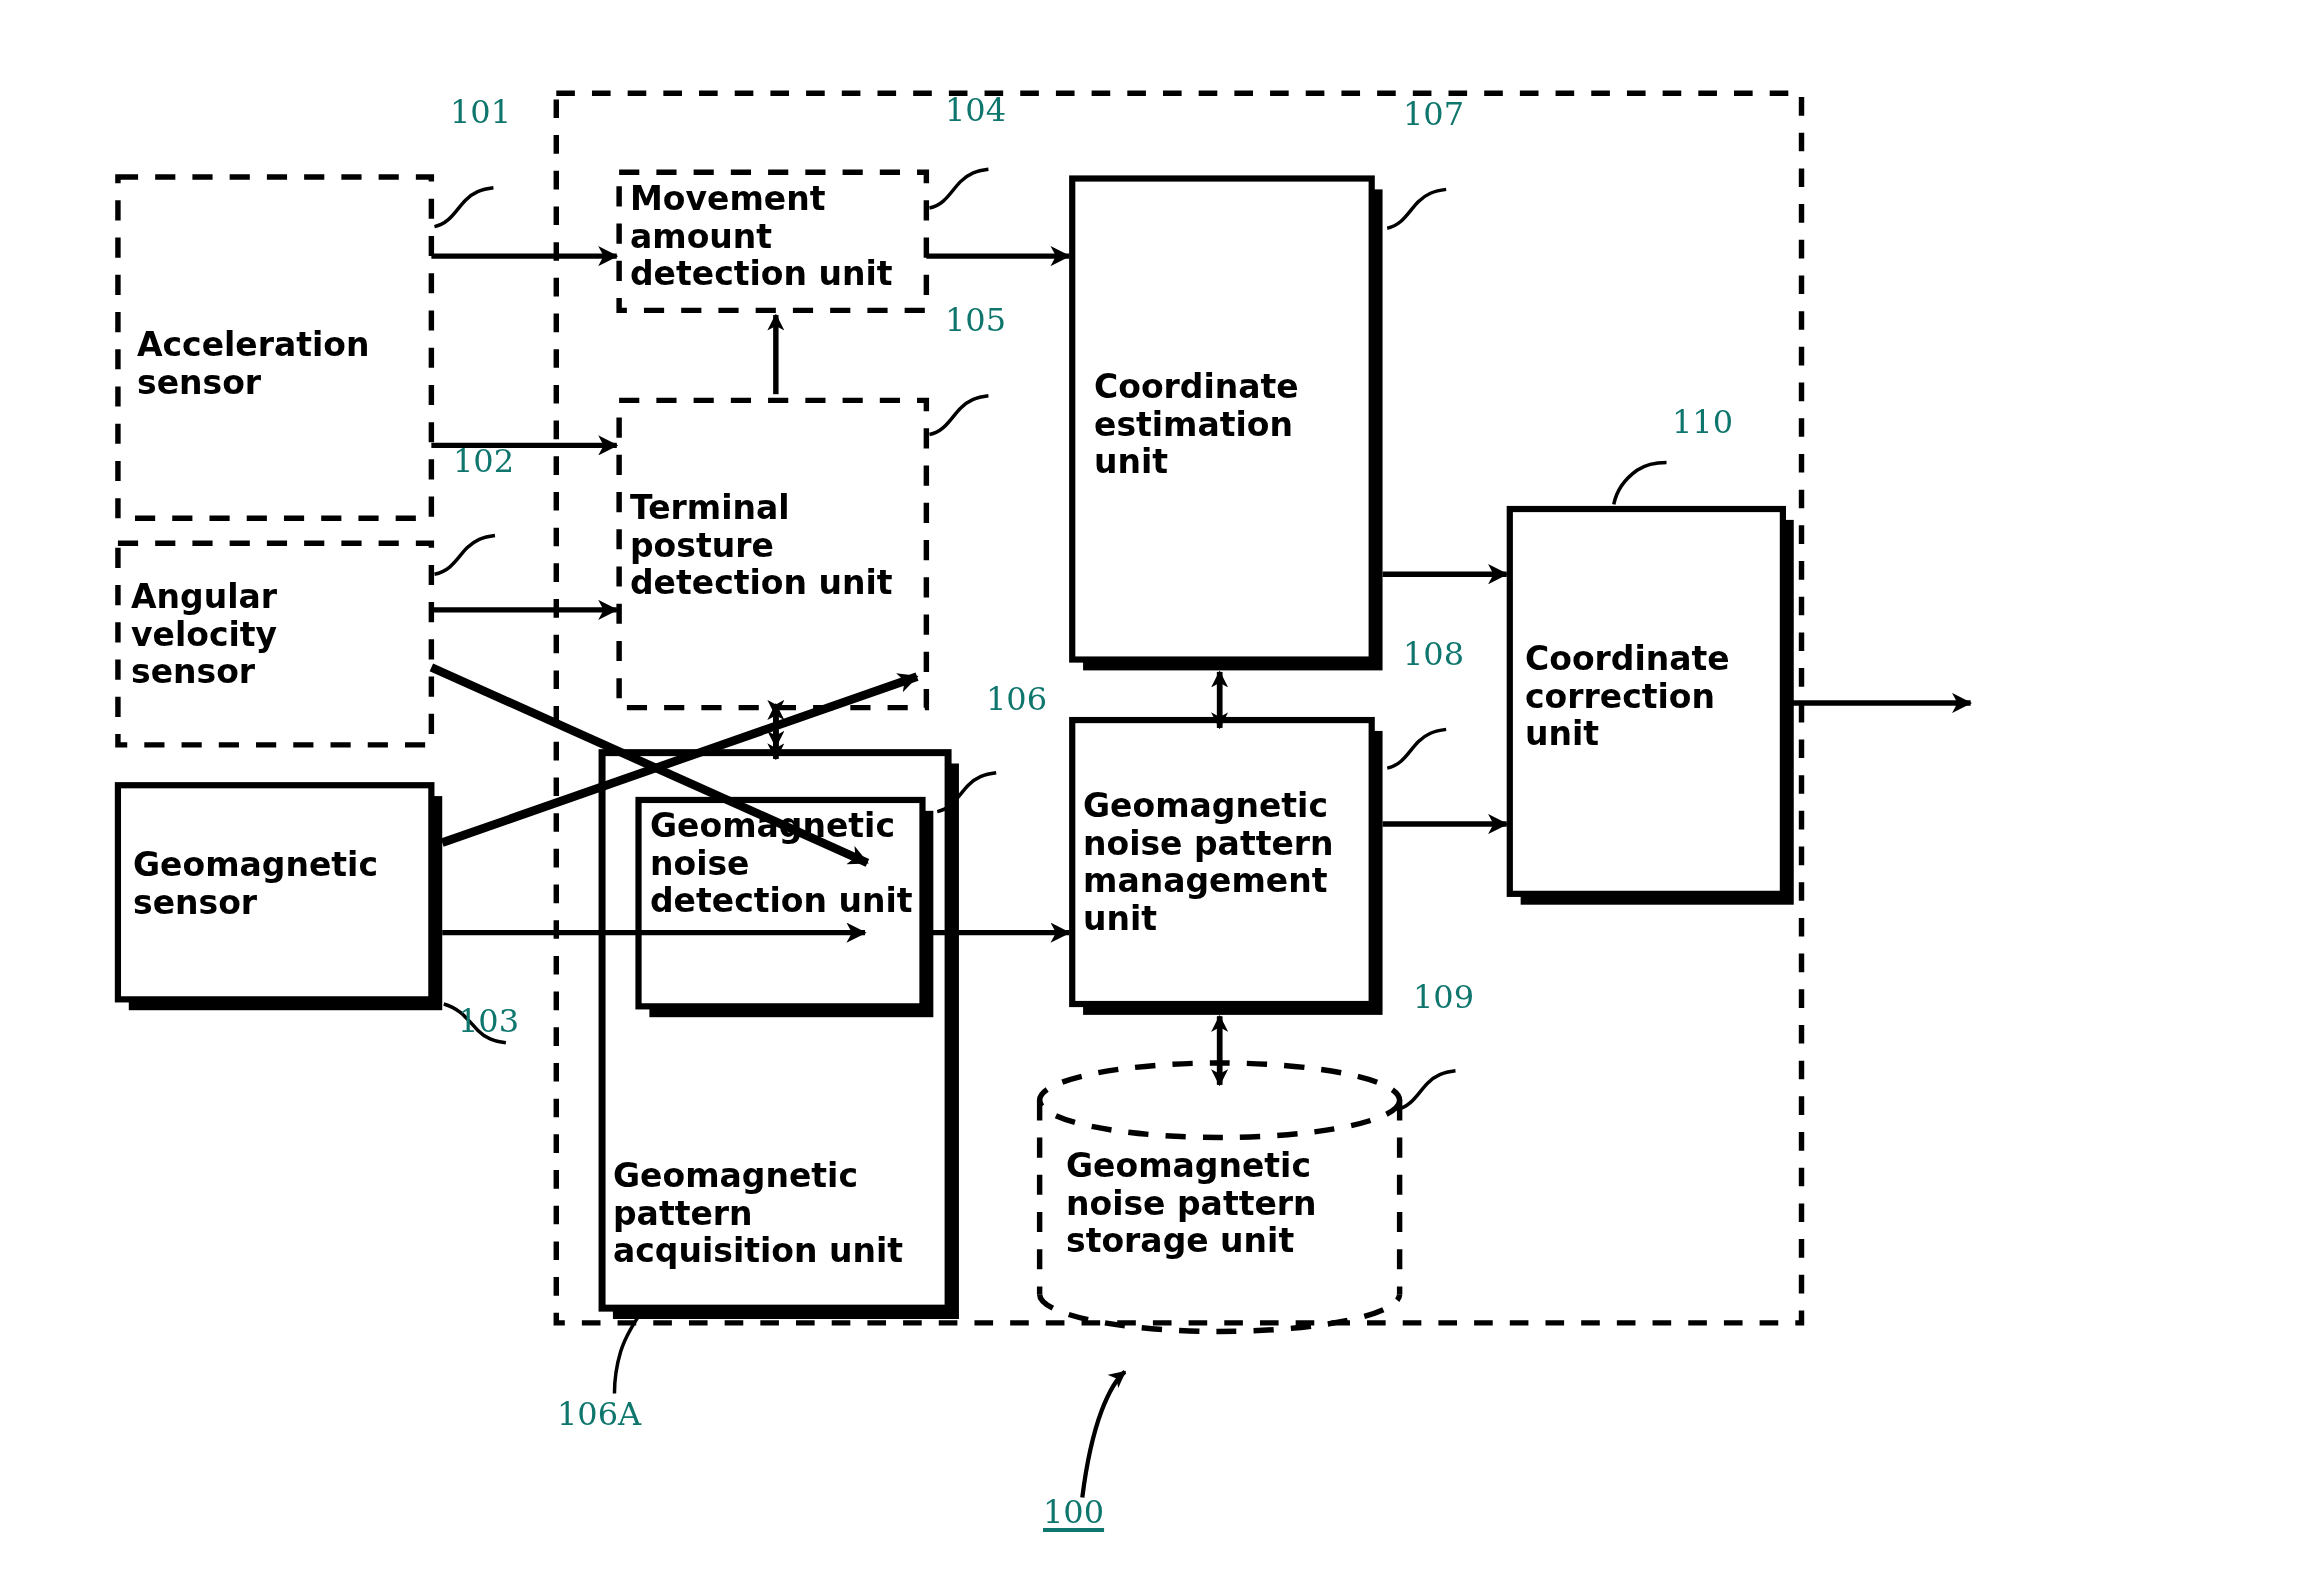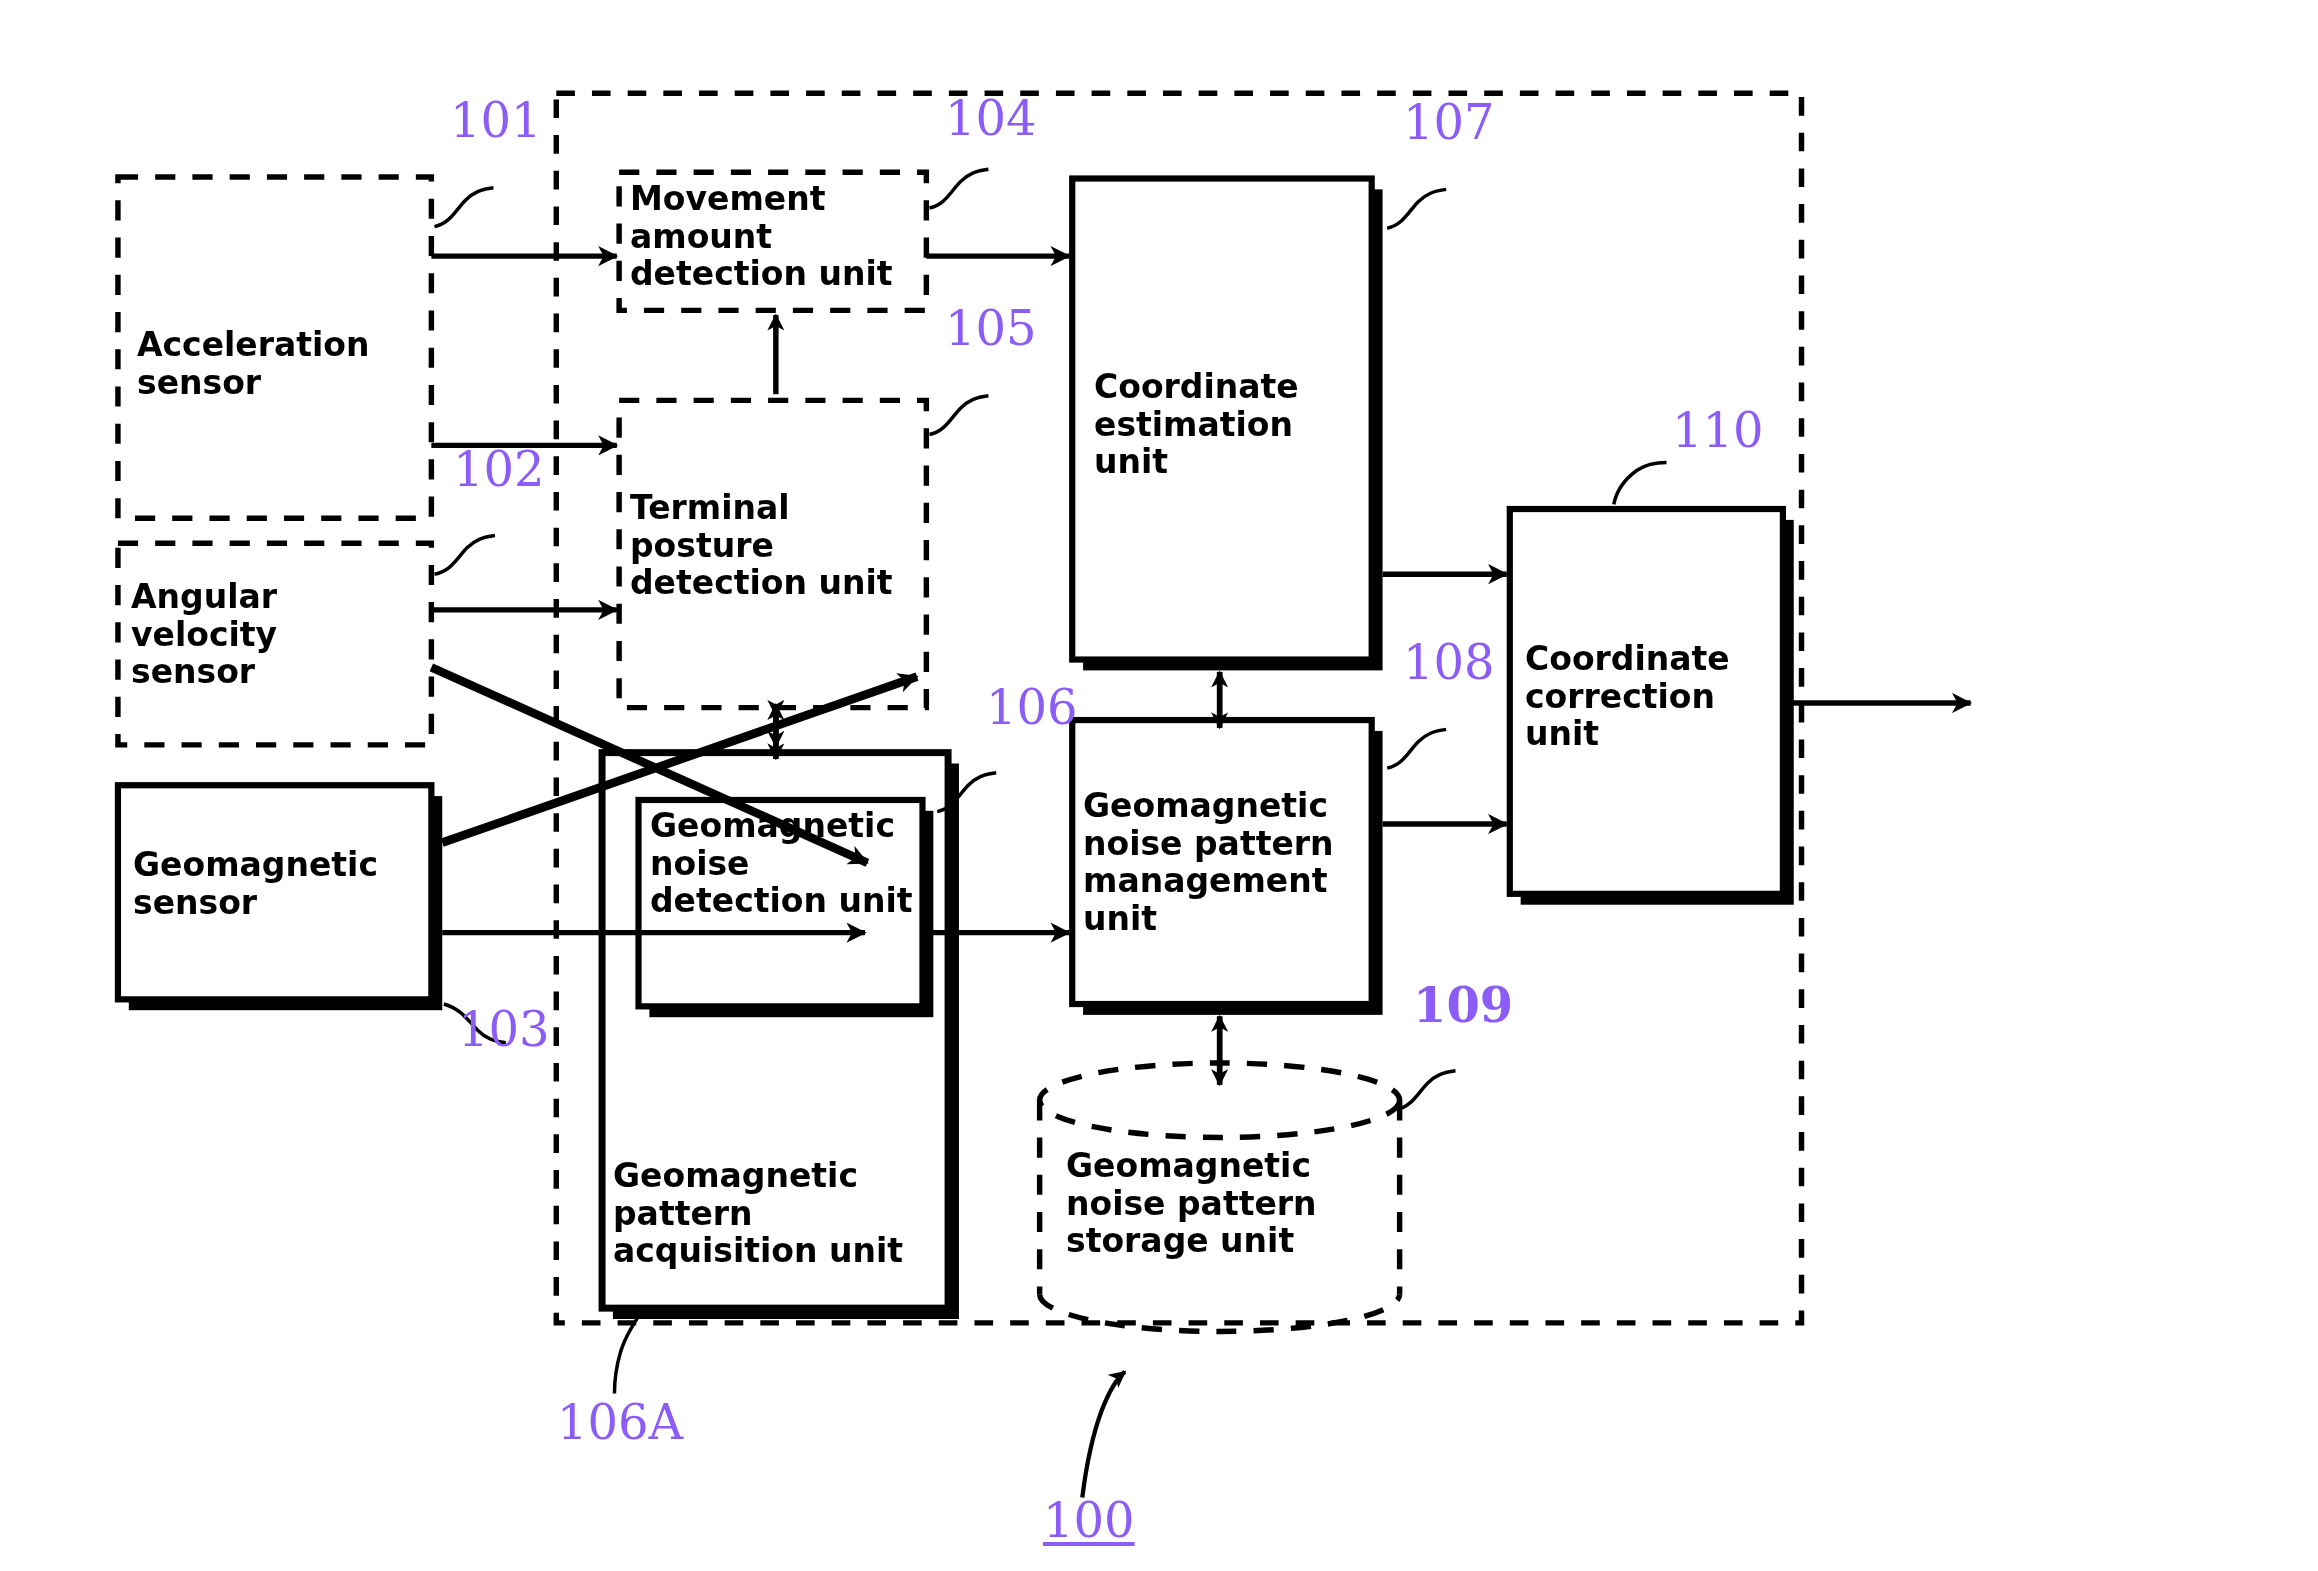--- a/index.html
+++ b/index.html
@@ -1,21 +1,21 @@
 <!DOCTYPE html>
 <html style="font-size:12.4px"><head>
 <meta charset="utf-8">
 <style>
   html,body{margin:0;padding:0;background:#ffffff;}
   #stage{position:relative;width:2319px;height:1572px;background:#ffffff;
          font-family:"DejaVu Sans","Liberation Sans",sans-serif;}
   #stage svg{position:absolute;left:0;top:0;width:2319px;height:1572px;}
   .lbl{position:absolute;color:#000;line-height:1.14;white-space:pre-line;}
-  .ref{position:absolute;color:#8b5cf6;font-family:"DejaVu Serif","Liberation Serif",serif;
-       font-size:48px;line-height:1;}
+  .ref{position:absolute;color:#0f766e;font-family:"DejaVu Serif","Liberation Serif",serif;
+       font-size:32px;line-height:1;}
   .ref-u{text-decoration:underline;text-underline-offset:5.4px;text-decoration-thickness:3.9px;}
   .t42{font-size:33px;font-weight:bold;}
 </style>
 </head>
 <body>
 
 <div id="stage">
 
   <svg viewBox="0 0 2989 2026">
     <defs>
@@ -156,18 +156,18 @@
 
   <div class="ref" style="left:450px;top:96px;">101</div>
   <div class="ref" style="left:453px;top:445px;">102</div>
   <div class="ref" style="left:458px;top:1005px;">103</div>
   <div class="ref" style="left:945px;top:94px;">104</div>
   <div class="ref" style="left:945px;top:304px;">105</div>
   <div class="ref" style="left:956px;top:683px;margin-left:30px;">106</div>
   <div class="ref" style="left:557px;top:1398px;">106A</div>
   <div class="ref" style="left:1403px;top:98px;">107</div>
   <div class="ref" style="left:1403px;top:638px;">108</div>
-  <div class="ref" style="left:1413px;top:981px;font-weight:bold;">109</div>
+  <div class="ref" style="left:1413px;top:981px;">109</div>
   <div class="ref" style="left:1624px;top:406px;margin-left:48px;">110</div>
   <div class="ref ref-u" style="left:1043px;top:1496px;">100</div>
 
 </div>
 
 
 </body></html>

